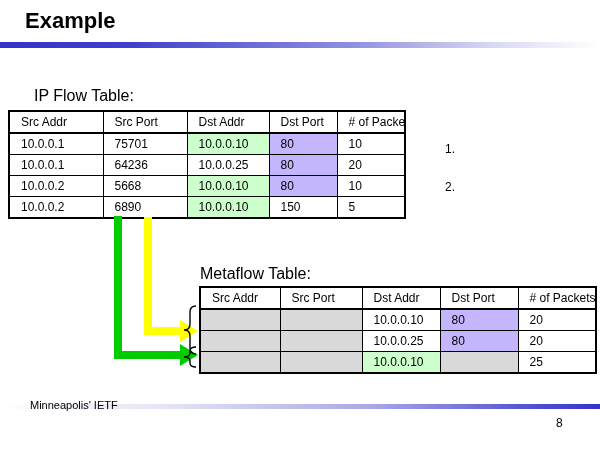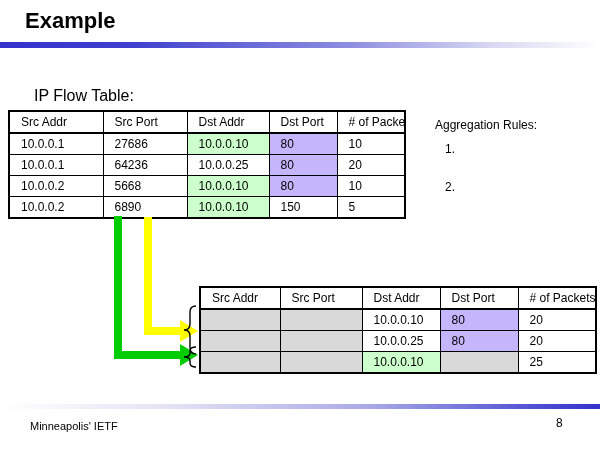--- a/index.html
+++ b/index.html
@@ -18,21 +18,21 @@
   }
   #top-rule{
     position:absolute;left:0px;top:42px;width:600px;height:6px;
     background:linear-gradient(to right,#3333cc 0%,#4040cf 22%,#8d8de0 58%,#d8d8f2 82%,#ffffff 100%);
   }
   #bottom-rule{
     position:absolute;left:0px;top:404px;width:600px;height:5px;
     background:linear-gradient(to right,#ffffff 0%,#e3e3f5 28%,#a8a8e6 62%,#5353d4 88%,#3333cc 100%);
   }
   #footer-text{
-    position:absolute;left:30px;top:420px;font-size:11px;color:#000;white-space:nowrap;text-align:right;
+    position:absolute;left:30px;top:399px;font-size:11px;color:#000;white-space:nowrap;text-align:right;
   }
   #page-number{
     position:absolute;left:556px;top:416px;font-size:12px;color:#000;
   }
 
   
   .tbl-caption{position:absolute;font-size:16px;color:#000;white-space:nowrap;}
   table.grid{
     position:absolute;border-collapse:collapse;background:#fff;
     border:2px solid #000;table-layout:fixed;
@@ -89,21 +89,21 @@
         <th>Src Addr</th>
         <th>Src Port</th>
         <th>Dst Addr</th>
         <th>Dst Port</th>
         <th># of Packets</th>
       </tr>
     </thead>
     <tbody>
       <tr>
         <td>10.0.0.1</td>
-        <td>27686</td>
+        <td>75701</td>
         <td class="hl-green">10.0.0.10</td>
         <td class="hl-yellow">80</td>
         <td>10</td>
       </tr>
       <tr>
         <td>10.0.0.1</td>
         <td>64236</td>
         <td>10.0.0.25</td>
         <td class="hl-yellow">80</td>
         <td>20</td>
@@ -118,30 +118,30 @@
       <tr>
         <td>10.0.0.2</td>
         <td>6890</td>
         <td class="hl-green">10.0.0.10</td>
         <td>150</td>
         <td>5</td>
       </tr>
     </tbody>
   </table>
 
-  <div id="agg-title">Aggregation Rules:</div>
 
   <div class="agg-rule" id="agg-rule-1">
     <span class="num">1.</span>
   </div>
 
   <div class="agg-rule" id="agg-rule-2">
     <span class="num">2.</span>
   </div>
 
+  <div class="tbl-caption" id="metaflow-caption">Metaflow Table:</div>
 
   <table class="grid" id="metaflow-table">
     <colgroup>
       <col style="width:80px">
         <col style="width:82px">
         <col style="width:78px">
         <col style="width:78px">
         <col style="width:78px">
     </colgroup>
     <thead>

